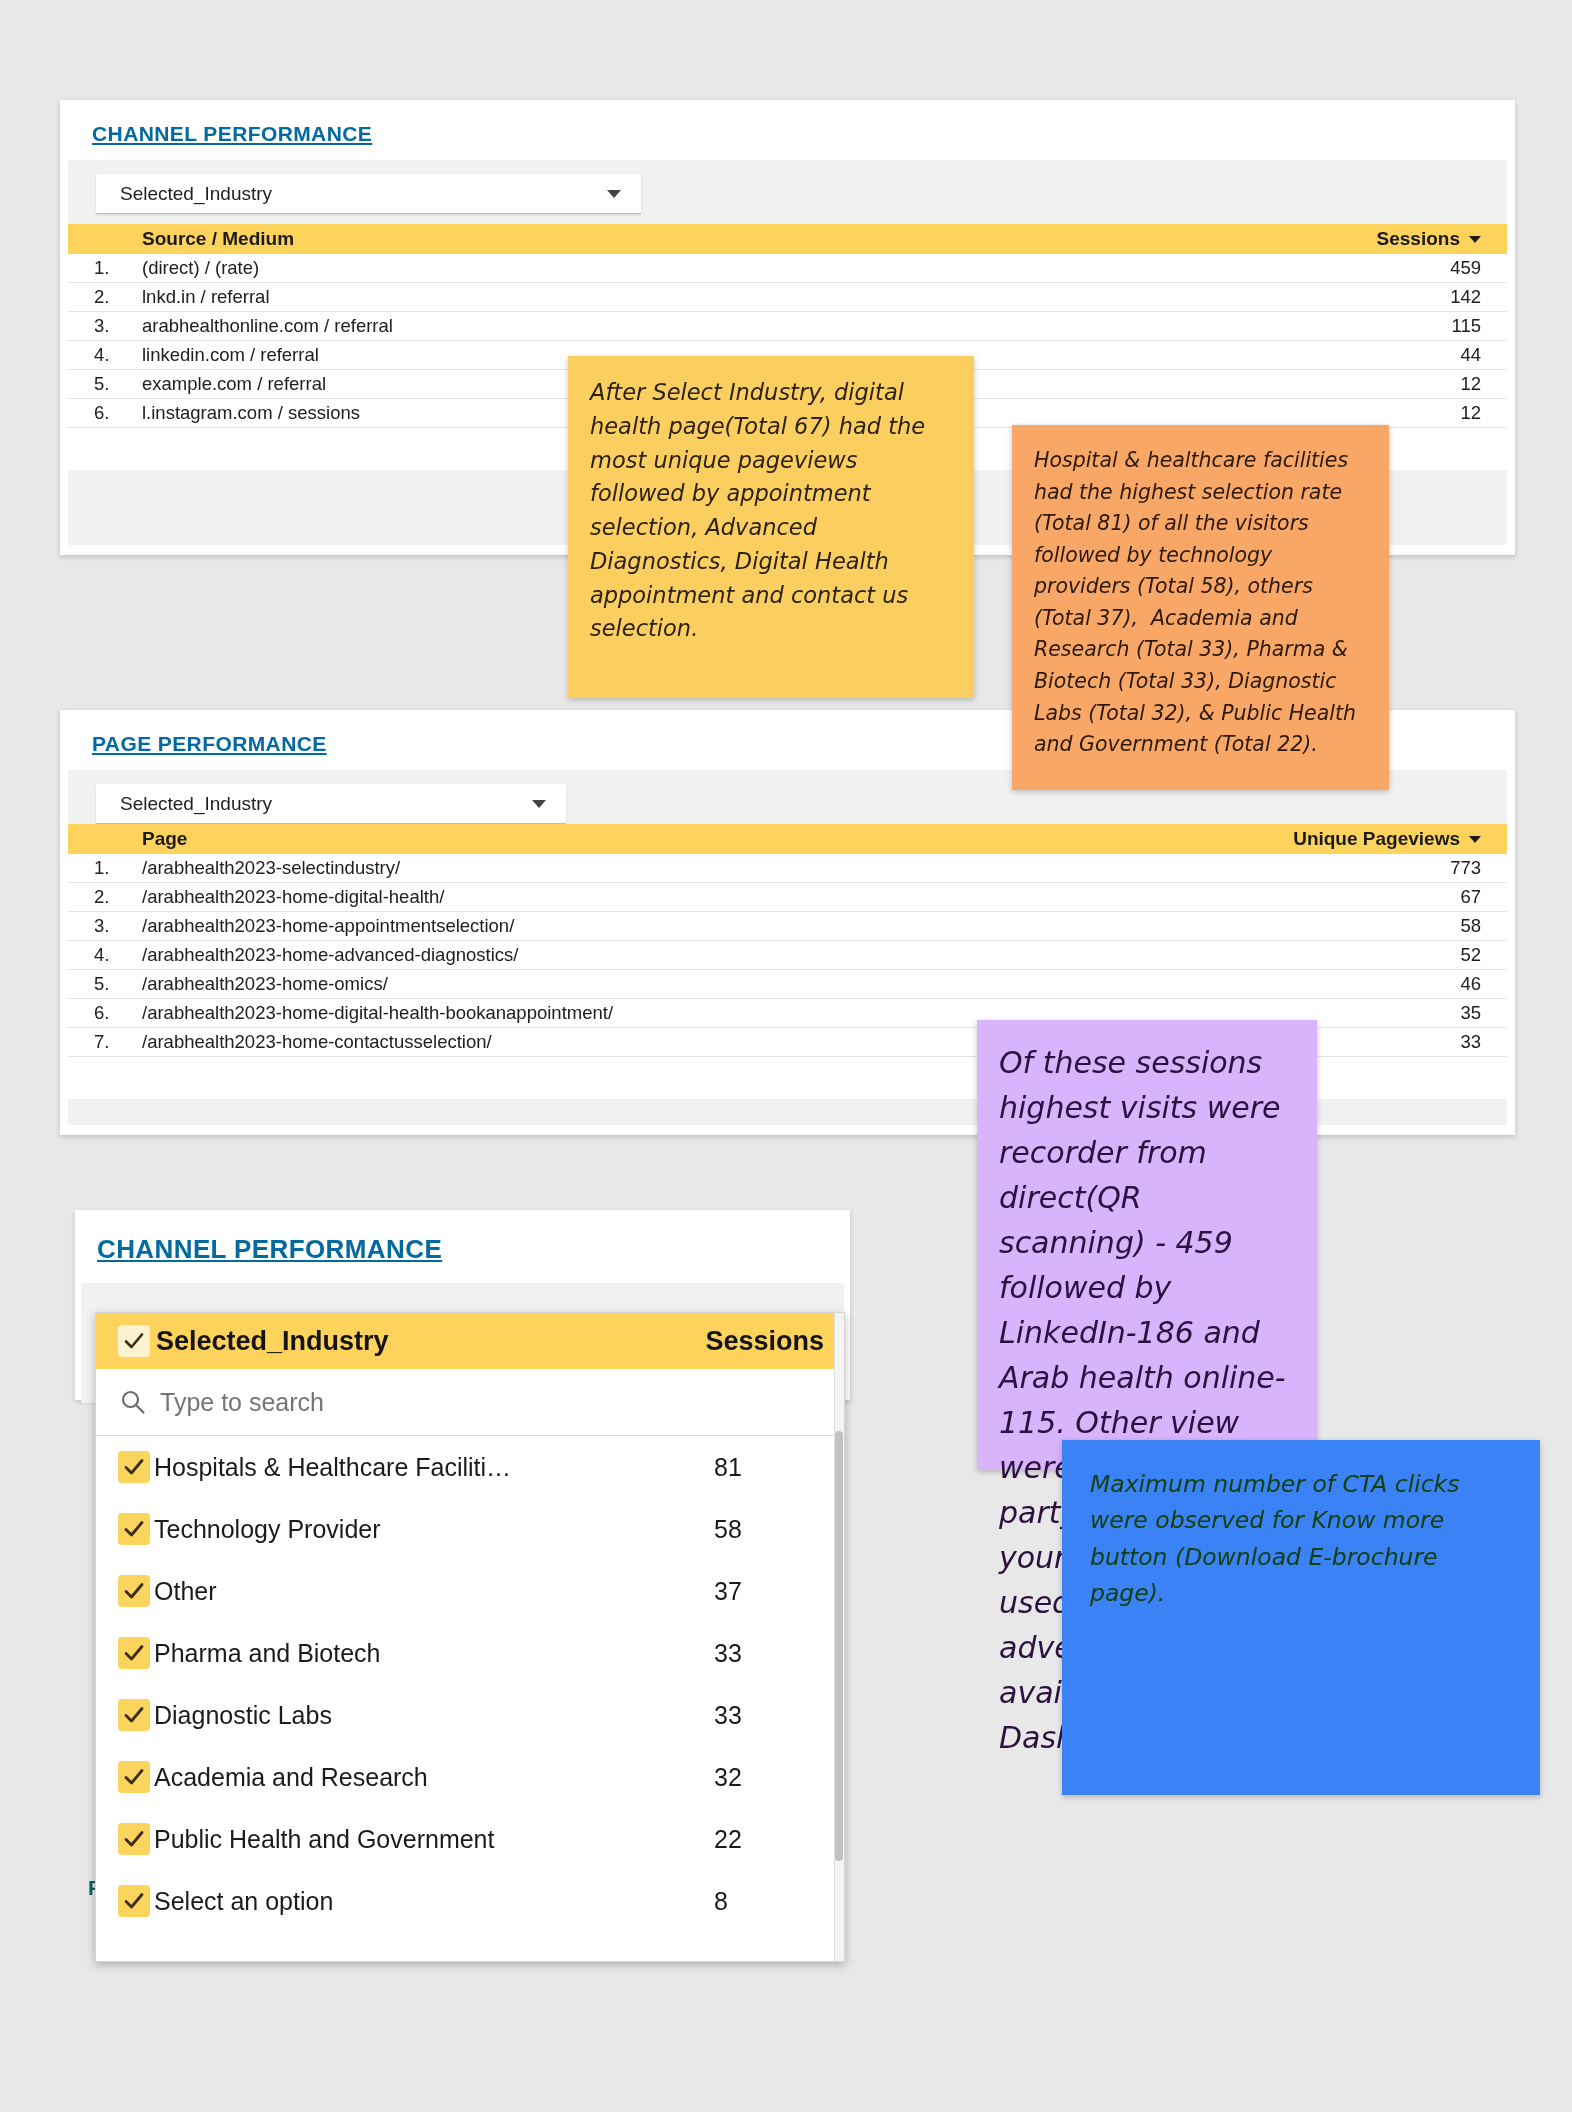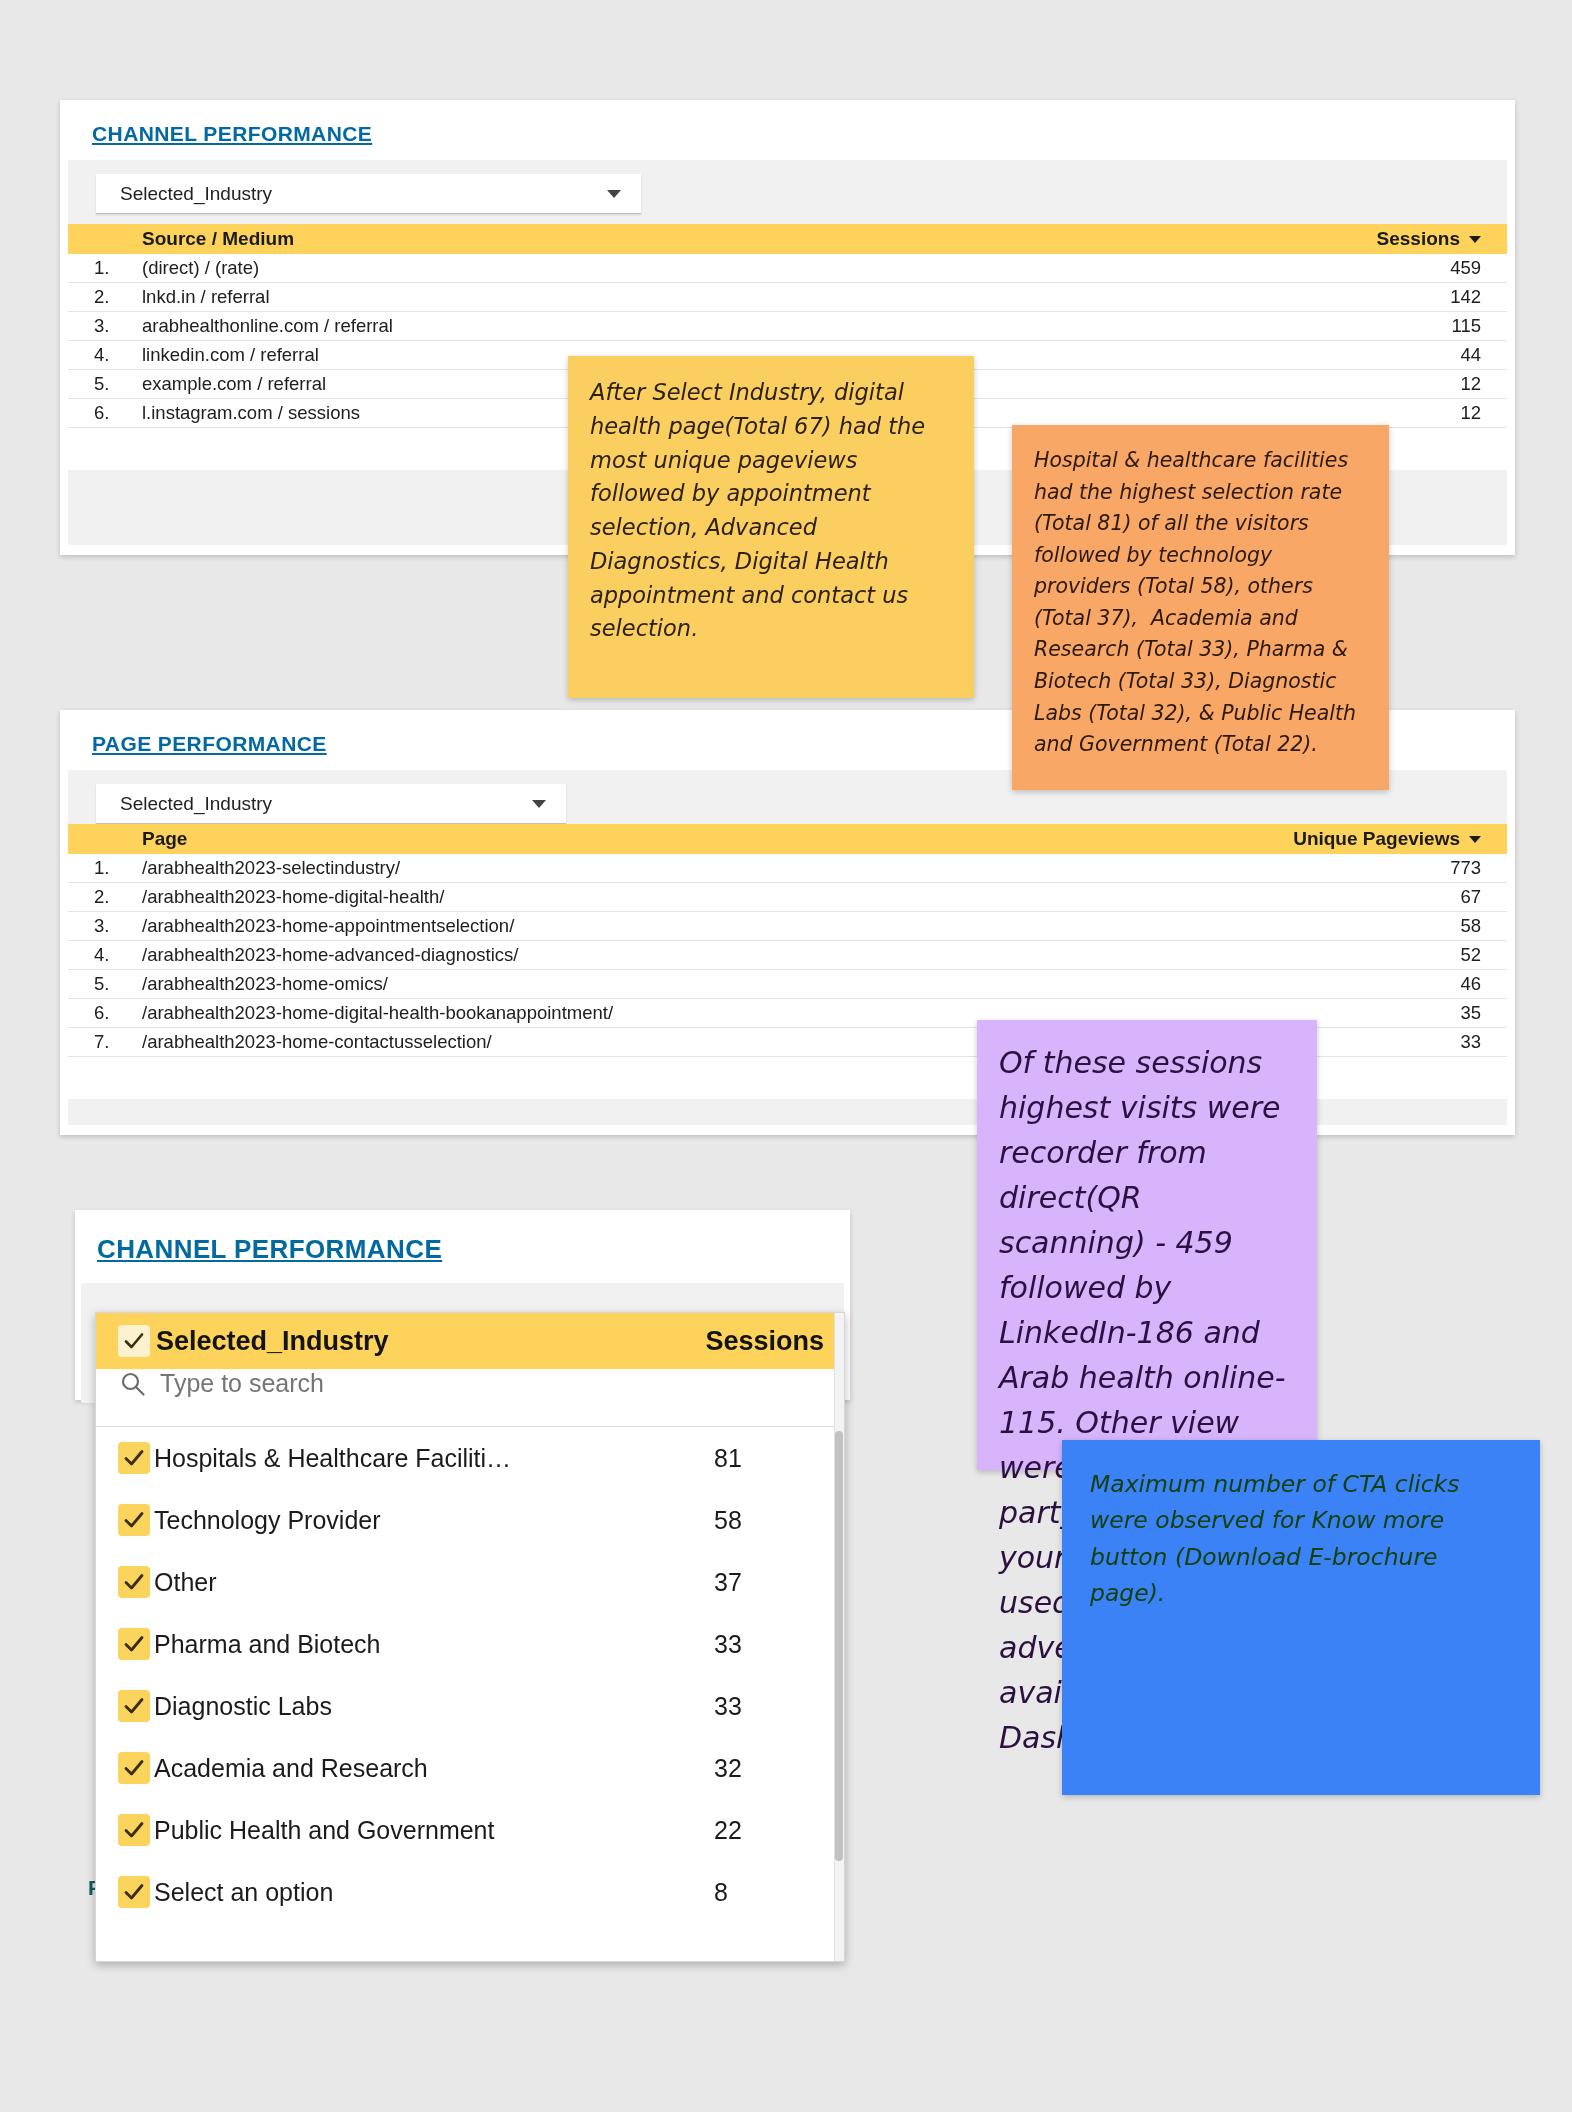--- a/index.html
+++ b/index.html
@@ -110,22 +110,22 @@
     border: 1px solid #d6d6d6;
     overflow: hidden;
   }
   .dd-open-head {
     background: #fdd35c;
     display: flex; align-items: center;
     height: 56px; padding: 0 20px 0 22px;
     font-weight: bold; font-size: 27px; color: #141414;
   }
   .dd-search {
-    display: flex; align-items: flex-start;
-    height: 58px; padding: 0 22px;
+    display: flex; align-items: center;
+    height: 67px; padding: 0 22px;
     border-bottom: 1px solid #dcdcdc;
     color: #757575; font-size: 25px;
   }
   .dd-item {
     display: flex; align-items: center;
     height: 62px; padding: 0 20px 0 22px;
     font-size: 25px; color: #1b1b1b;
   }
   .dd-item .txt { flex: 1; padding-left: 4px; }
   .dd-item .num { width: 110px; text-align: left; }

